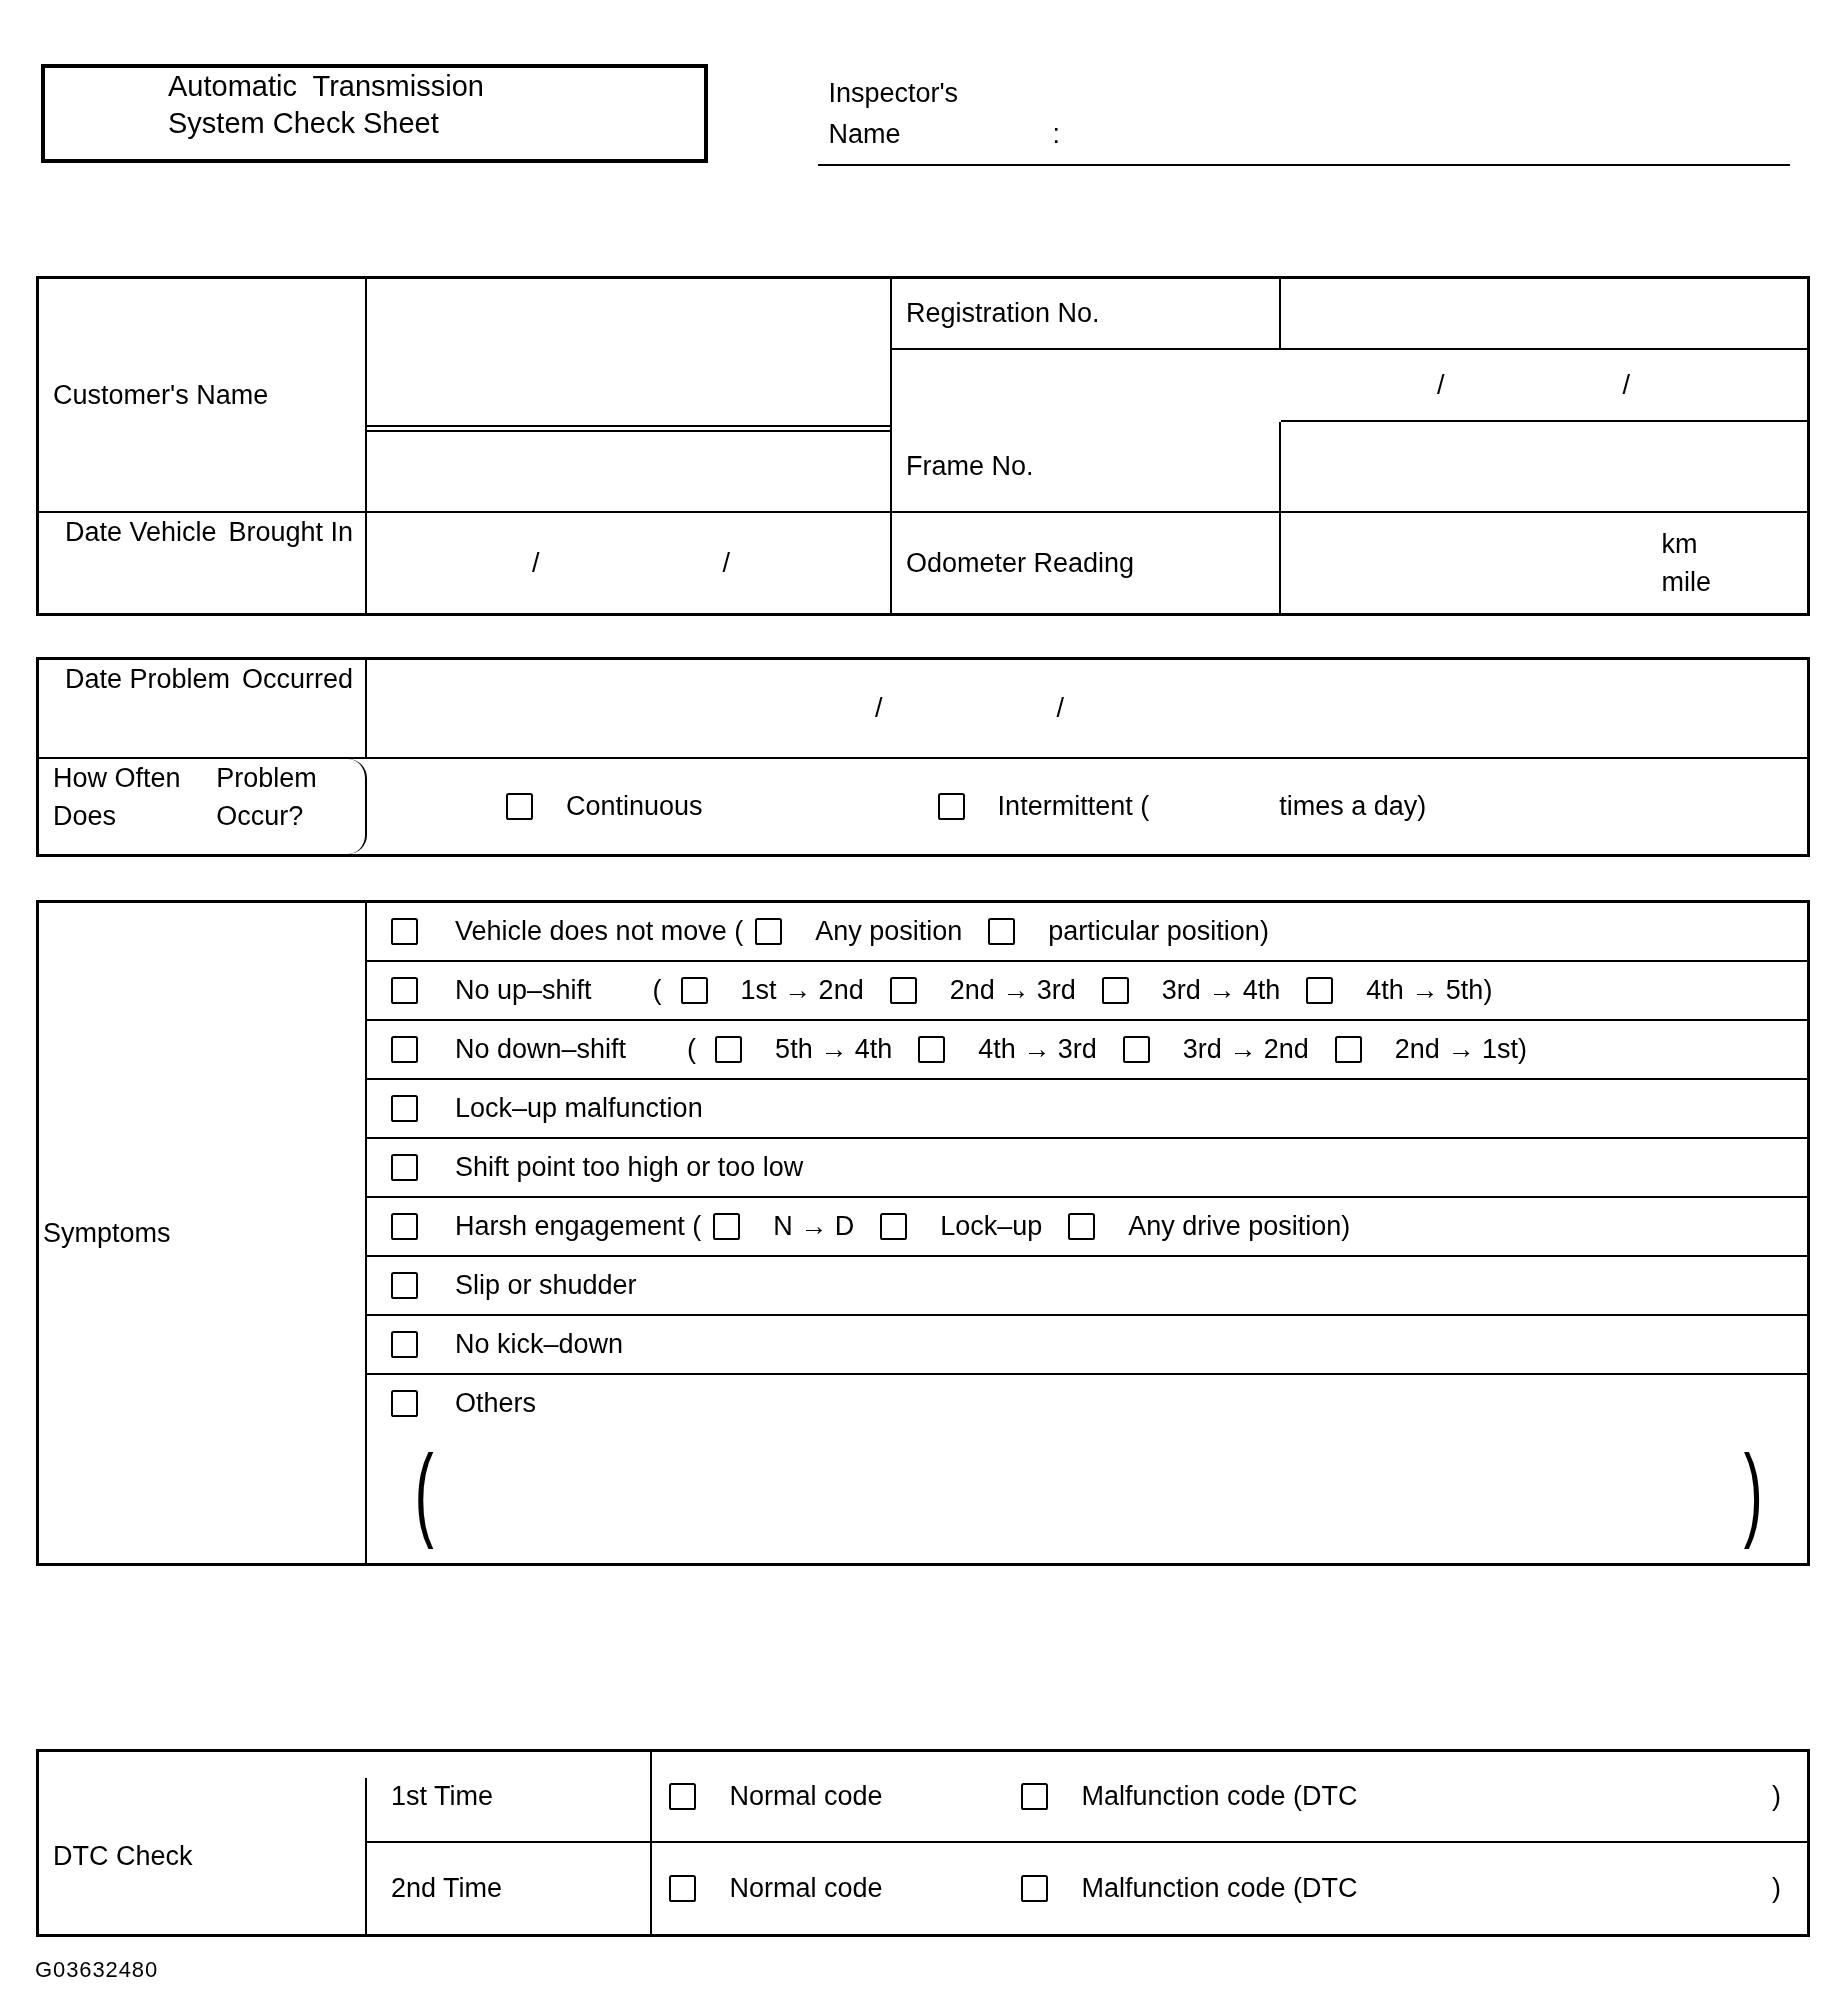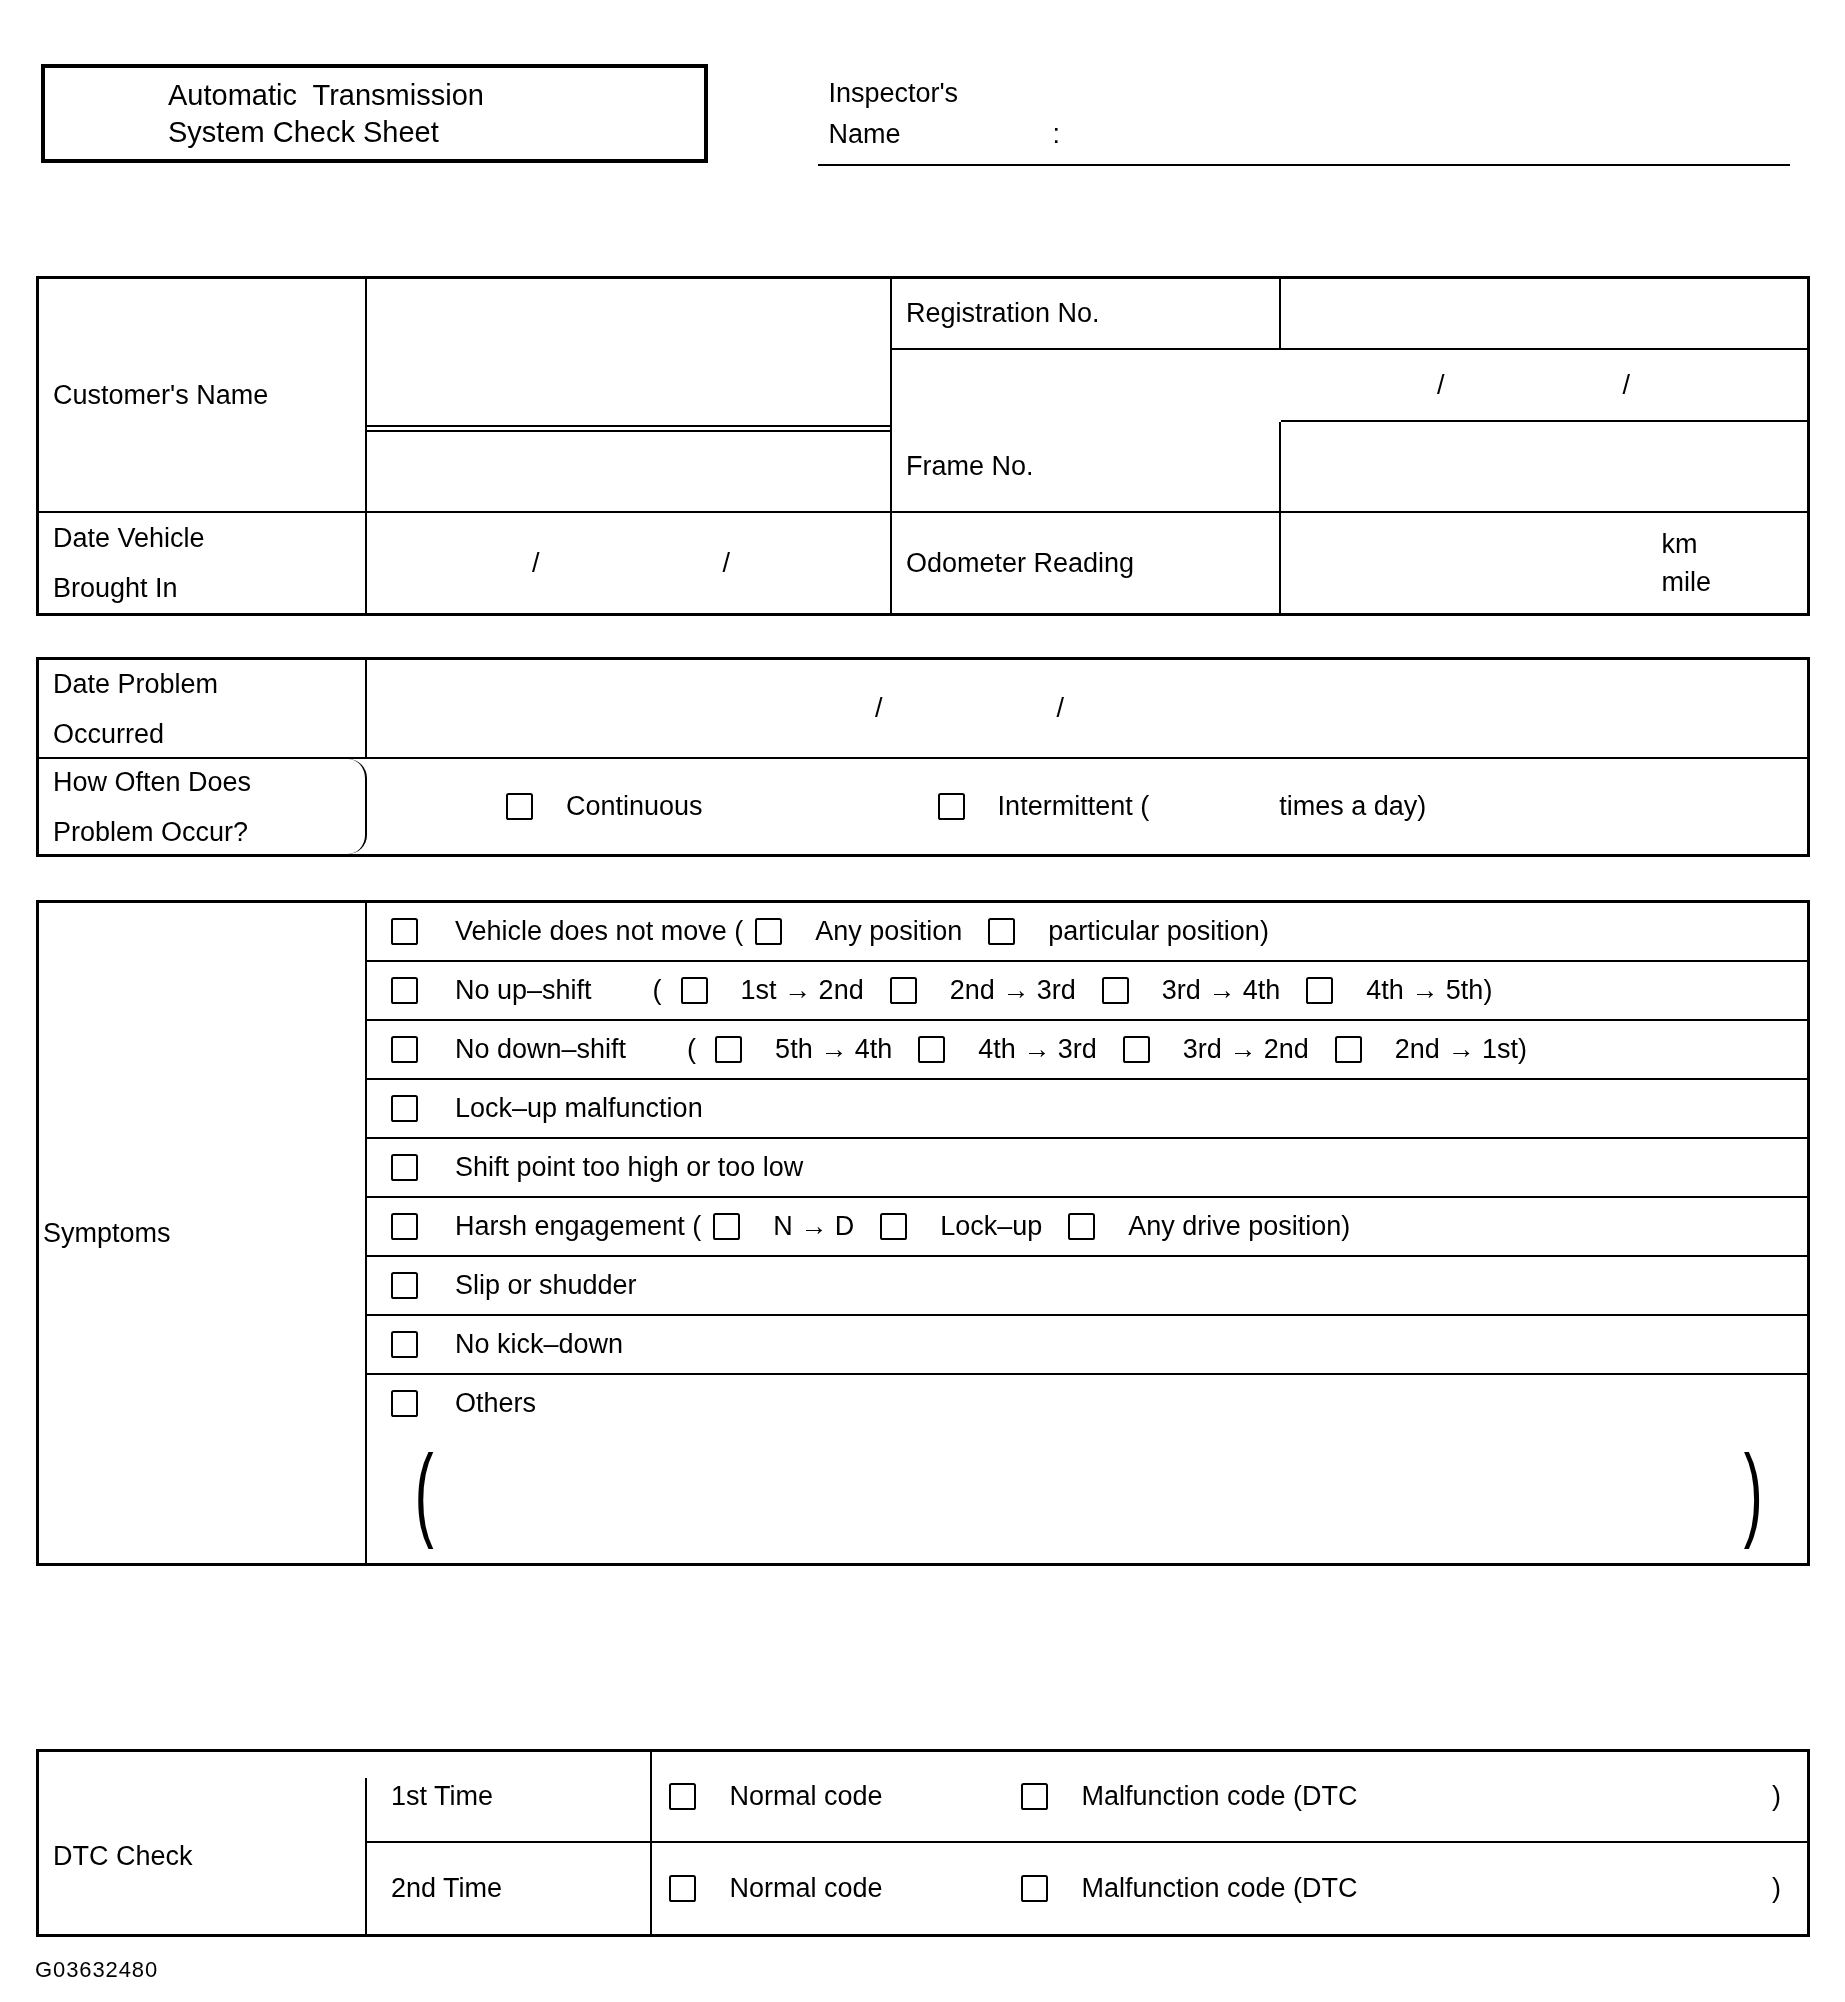--- a/index.html
+++ b/index.html
@@ -8,35 +8,35 @@
     width: 1846px; height: 2002px;
     font-family: "Liberation Sans", sans-serif;
     color: #000;
   }
   .page { position: relative; width: 1846px; height: 2002px; background: #fff; font-size: 27px; }
 
   
   .title-box {
     position: absolute; left: 41px; top: 64px; width: 667px; height: 99px;
     border: 4.3px solid #000;
-    display: flex; flex-direction: column; justify-content: center;
+    display: flex; flex-direction: column; justify-content: flex-start;
     padding-left: 123px; font-size: 29px; line-height: 37px;
   }
   .title-box div { white-space: pre; }
 
   .inspector { position: absolute; left: 818px; top: 73px; width: 972px; }
   .insp-l1 { line-height: 40px; padding-left: 10.4px; }
   .insp-l2 { line-height: 42px; padding-left: 10.4px; margin-bottom: 8.7px; }
   .insp-colon { margin-left: 152px; }
   .insp-underline { border-top: 2.6px solid #000; height: 2.6px; width: 100%; }
 
   
   .cell { display: flex; align-items: center; }
   .lbl { padding-left: 14px; }
-  .two { flex-direction: column; align-items: flex-start; justify-content: center; line-height: 38px; gap: 12px; }
+  .two { flex-direction: row; align-items: flex-start; justify-content: center; line-height: 38px; gap: 12px; }
   .cb {
     display: inline-block; width: 27px; height: 27px;
     border: 2.6px solid #000; border-radius: 2.6px; background: #fff; flex: none;
   }
   .g1 { margin-left: 12px; } .g2 { margin-left: 19px; } .g3 { margin-left: 26px; }
   .g4 { margin-left: 33px; } .g5 { margin-left: 37px; } .g6 { margin-left: 61px; }
 
   
   .t1 {
     position: absolute; left: 36px; top: 276px; width: 1774px; height: 340px;

